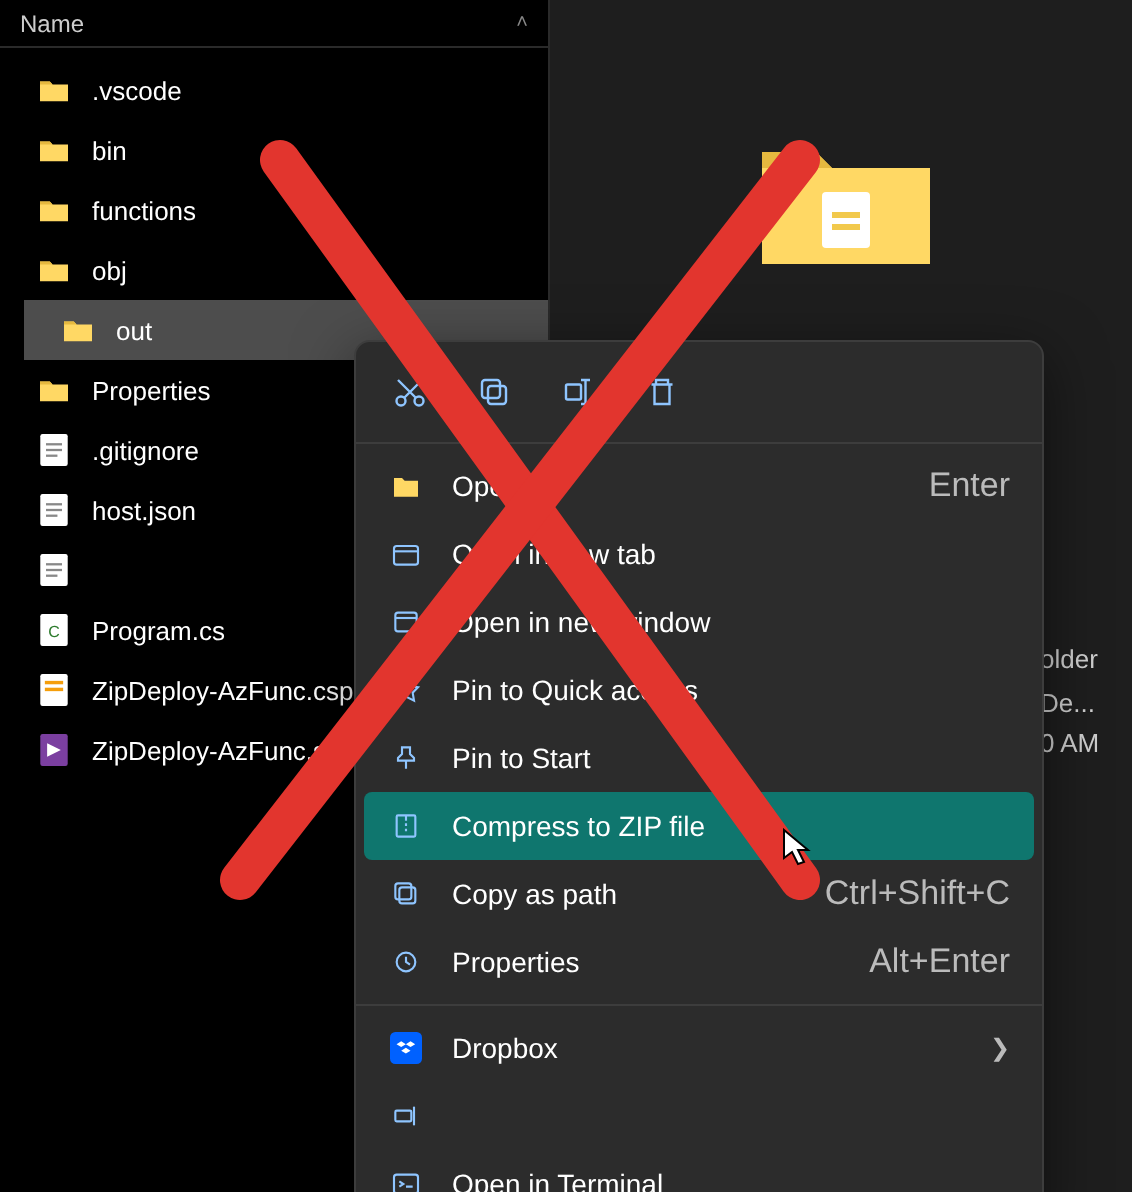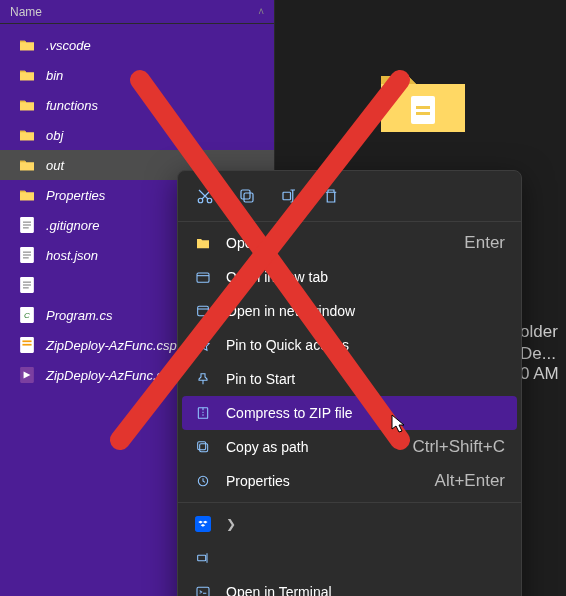--- a/index.html
+++ b/index.html
@@ -12,62 +12,63 @@
     color: #ffffff;
     overflow: hidden;
     position: relative;
   }
   
   .left-panel {
     position: absolute;
     left: 0; top: 0;
     width: 275px;
     height: 596px;
-    background: #4c1d95;
+    background: #000000;
     border-right: 1px solid #2a2a2a;
   }
   .col-header {
     display: flex;
     align-items: center;
     justify-content: space-between;
     padding: 0 10px;
     height: 24px;
     font-size: 12px;
     color: #cccccc;
     border-bottom: 1px solid #2a2a2a;
   }
   .col-header .chev { color: #888; font-size: 10px; }
-  .file-list { padding-top: 6px; font-style: italic; }
+  .file-list { padding-top: 6px; }
   .file-row {
     display: flex;
     align-items: center;
     height: 30px;
     padding-left: 18px;
     gap: 10px;
     cursor: default;
   }
   .file-row.selected {
     background: #4d4d4d;
+    margin-left: 12px;
   }
   .file-row .icon {
     width: 18px; height: 18px;
     display: flex; align-items: center; justify-content: center;
   }
   .file-row .label { font-size: 13px; color: #ffffff; }
   .big-folder {
     position: absolute;
     left: 378px; top: 66px;
     width: 90px; height: 70px;
   }
   
   .peek-text {
     position: absolute;
     left: 520px;
     color: #cfcfcf;
-    font-size: 17px;
+    font-size: 13px;
     white-space: nowrap;
   }
   
   .context-menu {
     position: absolute;
     left: 177px;
     top: 170px;
     width: 345px;
     background: #2c2c2c;
     border: 1px solid #3d3d3d;
@@ -92,21 +93,21 @@
   }
   .cm-item {
     display: flex;
     align-items: center;
     height: 34px;
     padding: 0 16px;
     gap: 14px;
     position: relative;
   }
   .cm-item.highlight {
-    background: #4c1d95;
+    background: #0f766e;
     border-radius: 4px;
     margin: 0 4px;
     padding: 0 12px;
   }
   .cm-item .mi-icon {
     width: 18px; height: 18px;
     display: flex; align-items: center; justify-content: center;
     color: #9ecbff;
     flex-shrink: 0;
   }
@@ -386,20 +387,21 @@
 
   <div class="cm-sep"></div>
 
   <div class="cm-item">
     <span class="mi-icon">
       <svg width="16" height="16" viewBox="0 0 24 24">
           <rect width="24" height="24" rx="4" fill="#0061ff"></rect>
           <path fill="#ffffff" d="M7 7l5 3-5 3-5-3zM17 7l5 3-5 3-5-3zM12 14l5 3-5 3-5-3z" transform="scale(0.7) translate(5 3)"></path>
         </svg>
     </span>
+    <span class="mi-label">Dropbox</span>
     <span class="mi-chev">❯</span>
   </div>
 
   <div class="cm-item">
     <span class="mi-icon">
       <svg width="16" height="16" viewBox="0 0 24 24" fill="none" stroke="#8fc5ff" stroke-width="1.6">
           <rect x="4" y="8" width="12" height="8" rx="1"></rect>
           <path d="M18 5v14"></path>
         </svg>
     </span>

